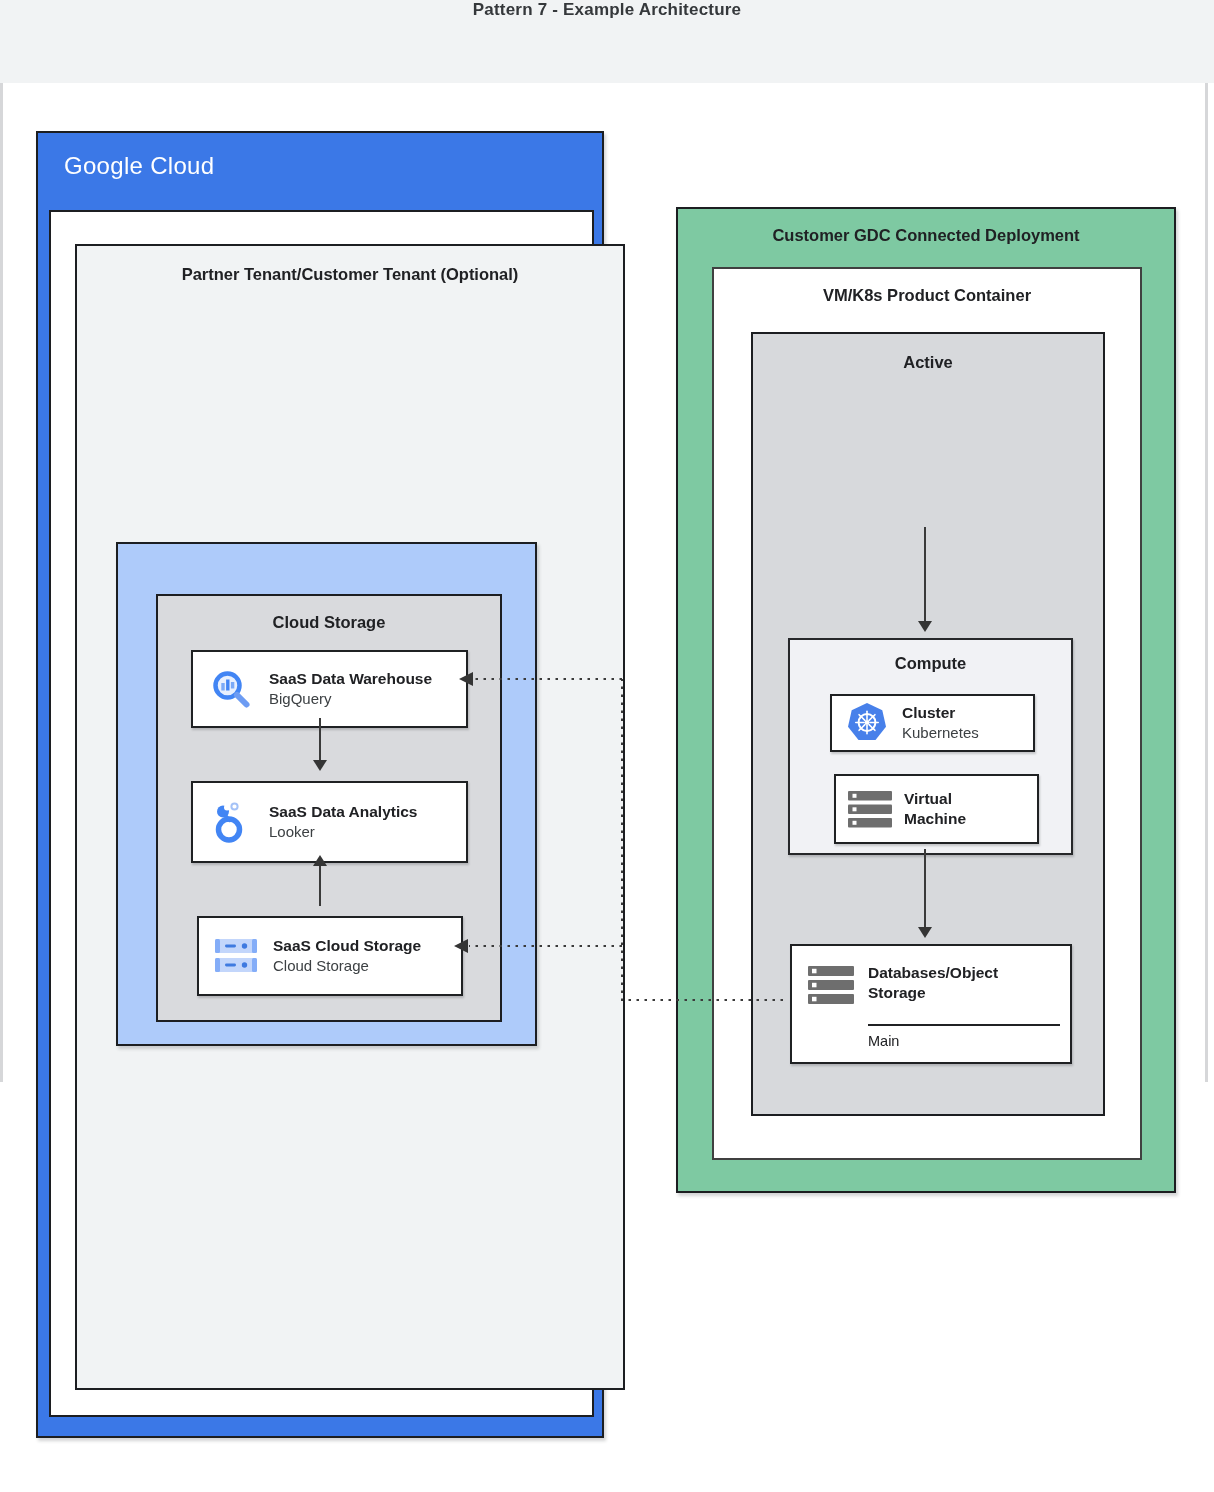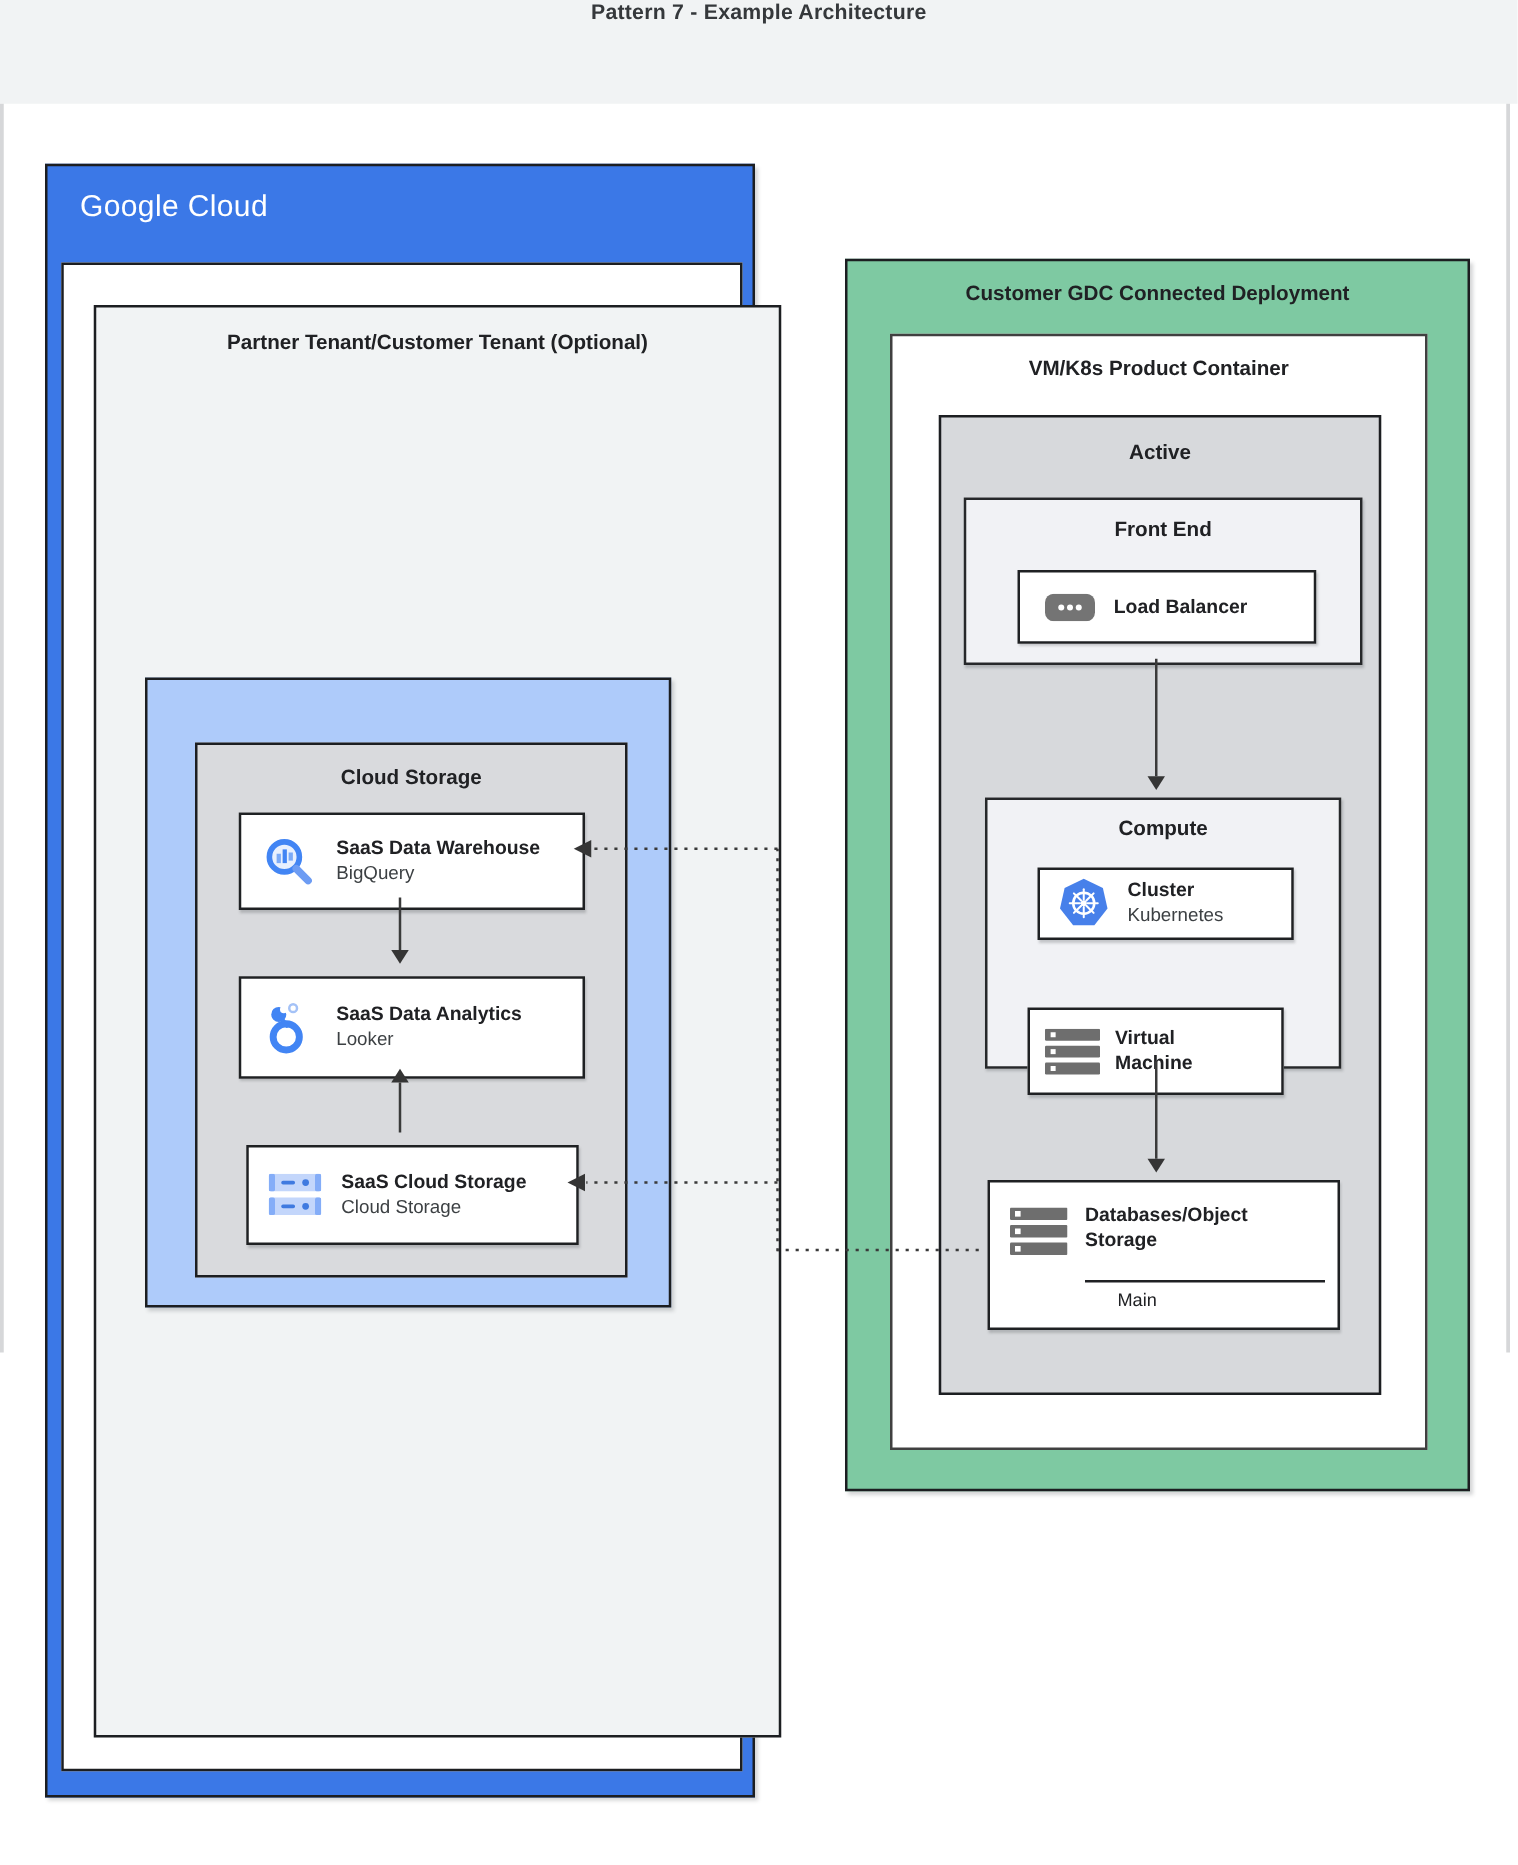--- a/index.html
+++ b/index.html
@@ -33,26 +33,26 @@
   .node-title { font-size:15.5px; font-weight:700; color:#202124; line-height:20px; }
   .node-sub { font-size:15px; color:#3c4043; line-height:20px; }
 
   .gdc-box { left:676px; top:207px; width:500px; height:986px; background:#7ec9a2; border:2px solid #1c1e21; }
   .vmk8s-box { left:34px; top:58px; width:430px; height:893px; background:#ffffff; border:2px solid #404040; }
   .active-box { left:37px; top:63px; width:354px; height:784px; background:#d7d9dc; border:2px solid #1c1e21; }
   .frontend-box { left:18px; top:64px; width:319px; height:134px; background:#f1f2f5; border:2px solid #26282a; }
   .lb-card { left:41px; top:56px; width:239px; height:59px; padding-left:20px; gap:15px; }
   .compute-box { left:35px; top:304px; width:285px; height:217px; background:#f1f2f5; border:2px solid #26282a; }
   .cluster-card { left:40px; top:54px; width:205px; height:58px; padding-left:12px; gap:12px; }
-  .vm-card { left:32px; top:134px; width:205px; height:70px; padding-left:12px; gap:12px;margin-top:32px; }
+  .vm-card { left:44px; top:134px; width:205px; height:70px; padding-left:12px; gap:12px; }
   .vm-label { width:92px; }
   .db-card { left:37px; top:610px; width:282px; height:120px; background:#ffffff; border:2px solid #1f2123; }
   .db-title { left:76px; top:17px; width:182px; font-size:15.5px; font-weight:700; line-height:20px; }
   .db-divider { left:76px; top:78px; width:192px; border-top:2px solid #202124; }
-  .db-main { left:76px; top:87px; font-size:14.5px; color:#202124;margin-left:26px; }
+  .db-main { left:76px; top:87px; font-size:14.5px; color:#202124; }
 
   svg.overlay { position:absolute; left:0; top:0; width:1214px; height:1492px; pointer-events:none; }
   .conn { stroke:#3a3a3a; stroke-width:2; fill:none; }
   .conn-dot { stroke:#3a3a3a; stroke-width:2; fill:none; stroke-dasharray:2.5 5.5; }
   .arrowhead { fill:#353535; stroke:none; }
 </style>
 </head>
 <body>
 
 <div>
@@ -134,32 +134,20 @@
 
   <div class="abs gdc-box shadowed">
     <div class="box-title" style="top:17px;">Customer GDC Connected Deployment</div>
 
     <div class="abs vmk8s-box">
       <div class="box-title" style="top:17px;">VM/K8s Product Container</div>
 
       <div class="abs active-box">
         <div class="box-title" style="top:19px;">Active</div>
 
-        <div class="abs frontend-box cardshadow">
-          <div class="box-title" style="top:15px;">Front End</div>
-          <div class="abs node-card lb-card cardshadow">
-            <svg width="40" height="22" viewBox="0 0 40 22">
-              <rect x="0" y="0" width="40" height="22" rx="7" fill="#747474"></rect>
-              <circle cx="13" cy="11" r="2.4" fill="#ffffff"></circle>
-              <circle cx="20" cy="11" r="2.4" fill="#ffffff"></circle>
-              <circle cx="27" cy="11" r="2.4" fill="#ffffff"></circle>
-            </svg>
-            <div class="node-title">Load Balancer</div>
-          </div>
-        </div>
 
         <div class="abs compute-box cardshadow">
           <div class="box-title" style="top:14px;">Compute</div>
 
           <div class="abs node-card cluster-card cardshadow">
             <svg width="46" height="42" viewBox="0 0 46 42">
               <polygon points="23,1 38.3,8.3 42,24.8 31.5,38.1 14.5,38.1 4,24.8 7.7,8.3" fill="#4780ea"></polygon>
               <circle cx="23" cy="20.5" r="8.4" fill="none" stroke="#ffffff" stroke-width="2"></circle>
               <circle cx="23" cy="20.5" r="2.4" fill="#ffffff"></circle>
               <g stroke="#ffffff" stroke-width="1.6" stroke-linecap="round">

